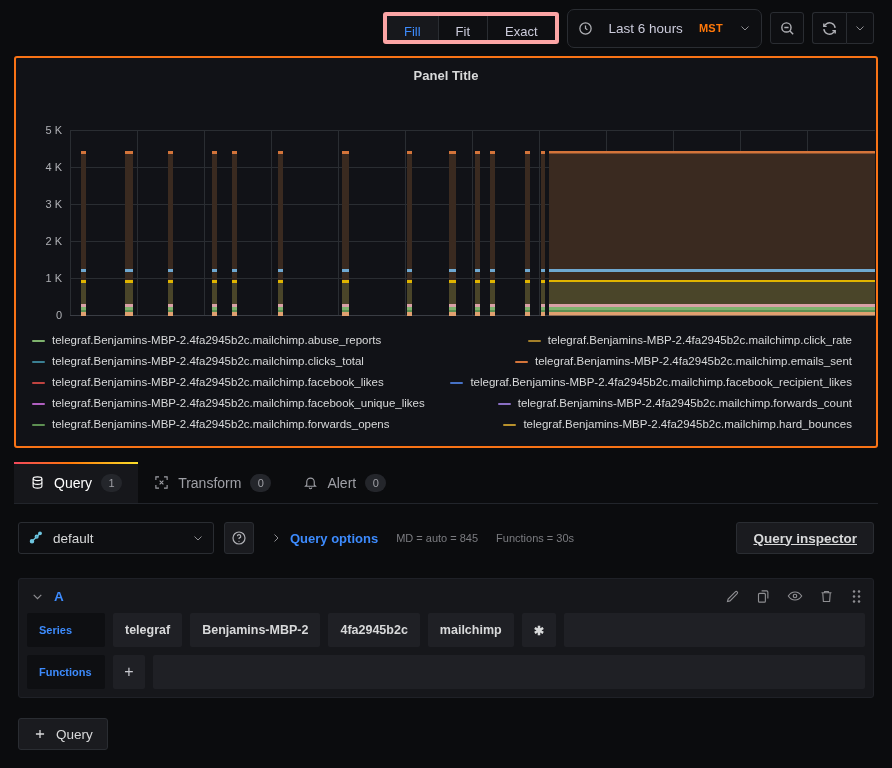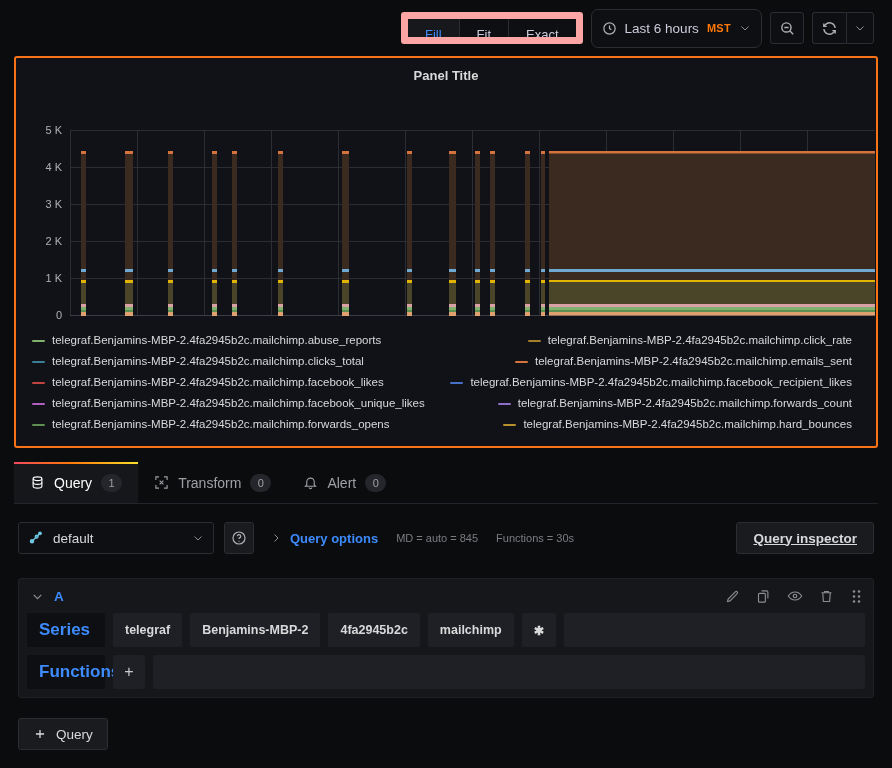--- a/index.html
+++ b/index.html
@@ -15,21 +15,21 @@
   .toolbar {
     height: 56px;
     display: flex;
     align-items: center;
     justify-content: flex-end;
     gap: 8px;
     padding: 0 18px 0 0;
   }
   .seg-group {
     display: flex;
-    border: 7px solid #fca5a5;
+    border: 4px solid #fca5a5;
     border-radius: 3px;
     overflow: hidden;
     height: 32px;
     background: #111217;
     text-align: center;
   }
   .seg-btn {
     padding: 0 17px;
     height: 30px;
     display: flex; align-items: center; justify-content: center;
@@ -37,21 +37,21 @@
     color: #ccccdc;
     background: #0e0f12;
     border-right: 1px solid #2a2d32;
     cursor: pointer;
     white-space: nowrap;
   }
   .seg-btn:last-child { border-right: none; }
   .seg-btn.active { color: #3d8bfd; background: #17181c; }
 
   .time-picker {
-    display: flex; align-items: center; gap: 8px;
+    display: flex; align-items: center; gap: 16px;
     height: 39px;
     padding: 0 10px;
     border: 1px solid #2a2d32;
     border-radius: 7px;
     background: #0e0f12;
     font-size: 13.5px;
     cursor: pointer;
   }
   .time-picker .tz { color: #ff780a; font-size: 11px; font-weight: bold; letter-spacing: .3px; }
   .icon-btn {
@@ -216,21 +216,21 @@
     height: 34px;
     margin-bottom: 8px;
   }
   .row-label {
     width: 78px;
     background: #0e0f12;
     border-radius: 2px;
     display: flex; align-items: center;
     padding-left: 12px;
     color: #3d8bfd;
-    font-size: 17px;
+    font-size: 11px;
     font-weight: bold;
   }
   .seg-tag {
     background: #1f2025;
     border-radius: 2px;
     display: flex; align-items: center;
     padding: 0 12px;
     font-size: 12.5px;
     font-weight: bold;
     color: #d8d9da;

